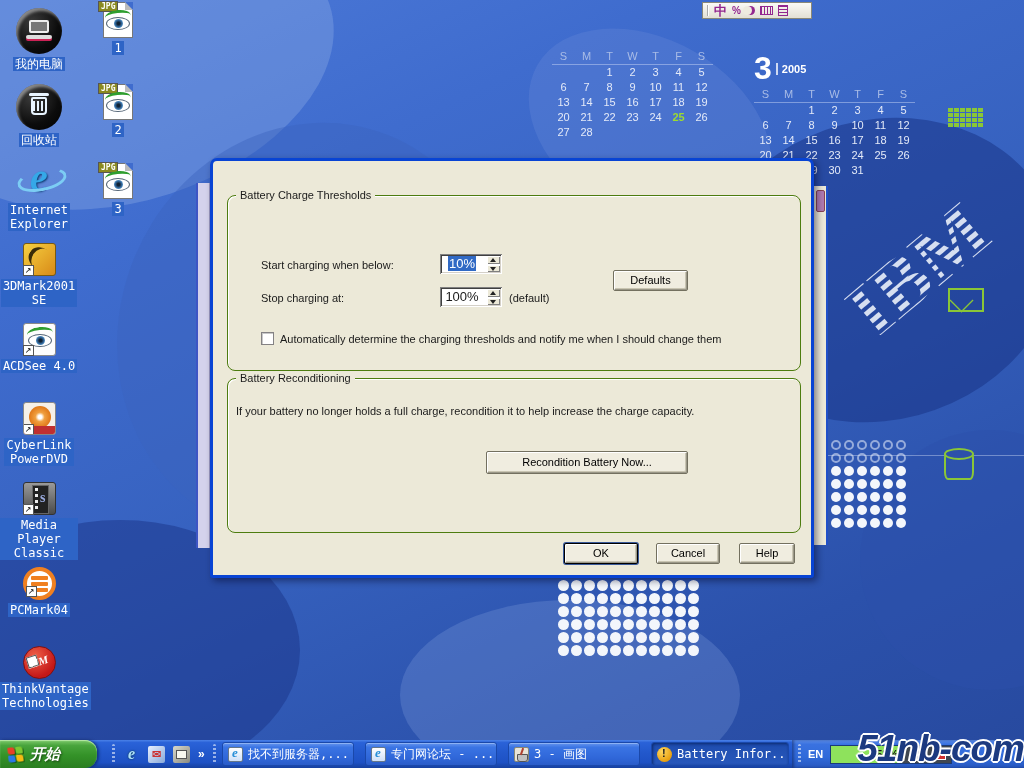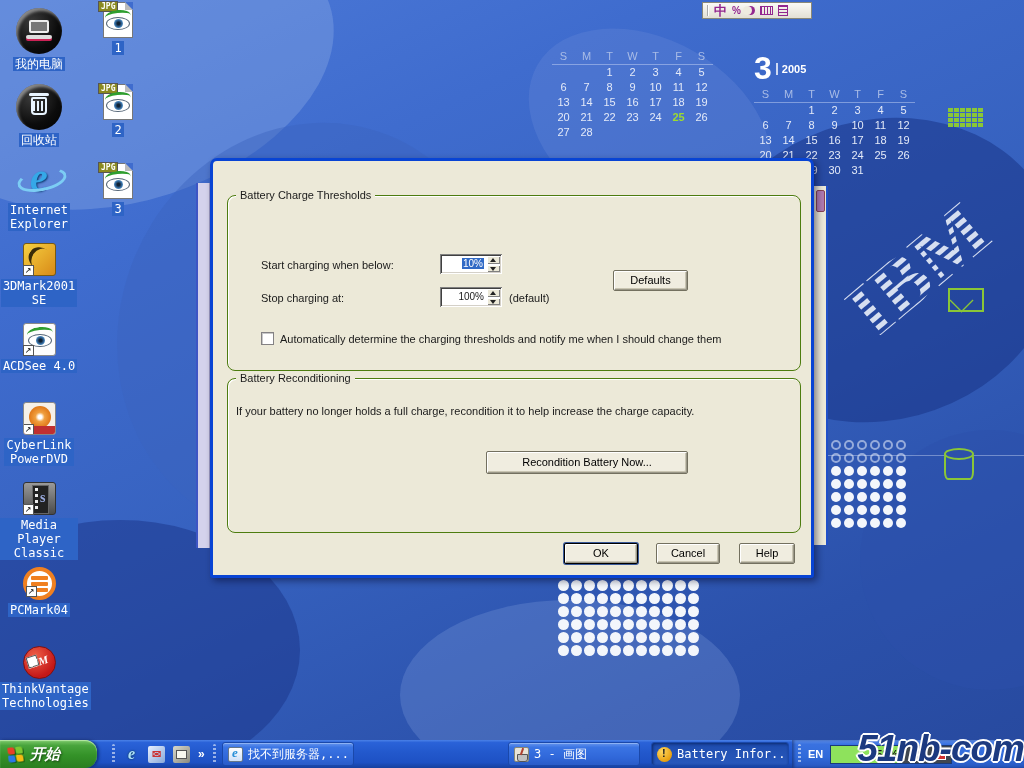--- a/index.html
+++ b/index.html
@@ -102,21 +102,21 @@
   .titletext { color:#fff; font:bold 13px "DejaVu Sans Mono", monospace; letter-spacing:2px; flex:1; text-shadow:1px 1px 1px #00217a; }
   .xbtn { width:18px; height:17px; border-radius:3px; border:1px solid #f0f0f0;
     background:radial-gradient(circle at 35% 30%, #f0a090, #d8604a 45%, #bc2c18 100%);
     color:#fff; font:bold 11px "Liberation Sans",sans-serif; line-height:15px; text-align:center; cursor:pointer; }
   .client { position:absolute; left:2px; right:2px; top:22px; bottom:2px; background:#ece9d8; font-size:11px; color:#1a1a1a; }
   .groupbox { position:absolute; border:1px solid #4d7c0f; border-radius:8px; box-shadow:inset 1px 1px 0 #fff; }
   .grouplabel { position:absolute; top:-7px; left:8px; background:#ece9d8; padding:0 4px; font-size:11px; }
   .desc { position:absolute; left:8px; font-size:11px; }
   .fieldlabel { position:absolute; font-size:11px; }
   .spin { position:absolute; width:62px; height:20px; background:#fff; box-shadow:inset 1px 1px 0 #808080, inset -1px -1px 0 #fff, inset 2px 2px 0 #404040, inset -2px -2px 0 #d4d0c8; display:flex; }
-  .spin .val { flex:1; text-align:right; font-size:10px; line-height:18px; padding:1px 3px 0 0; }
+  .spin .val { flex:1; text-align:center; font-size:13px; line-height:18px; padding:1px 3px 0 0; }
   .spin .val.sel span { background:#316ac5; color:#fff; padding:0 1px; }
   .spin .btns { width:13px; margin:2px 2px 2px 0; display:flex; flex-direction:column; gap:1px; }
   .spin .sbtn { flex:1; background:#ece9d8; box-shadow:inset 1px 1px 0 #fff, inset -1px -1px 0 #808080; position:relative; cursor:pointer; }
   .spin .sbtn i { position:absolute; left:3px; width:0; height:0; border-left:3px solid transparent; border-right:3px solid transparent; }
   .spin .up i { top:2px; border-bottom:4px solid #222; }
   .spin .dn i { top:2px; border-top:4px solid #222; }
   .btn { position:absolute; height:21px; background:#f0ede0; border:1px solid #73705f;
     box-shadow:inset 1px 1px 0 #fff, inset -1px -1px 0 #9a9788, inset -2px -2px 0 #c9c5b2;
     font-size:11px; text-align:center; line-height:19px; color:#000; cursor:pointer; border-radius:2px; }
   .btn.default { border:1px solid #000; box-shadow:0 0 0 1px #3a5a9a, inset 1px 1px 0 #fff, inset -1px -1px 0 #9a9788, inset -2px -2px 0 #c9c5b2; }
@@ -606,20 +606,24 @@
       <span class="qlicon msn">✉</span>
       <span class="qlicon deskt"></span>
       <span class="chev">»</span>
       <span class="tgrip"></span>
     </div>
 
     <div class="taskbtn" style="left:222px;">
       <span class="tbicon page"></span>
       <span>找不到服务器,...</span>
     </div>
+    <div class="taskbtn" style="left:365px;">
+      <span class="tbicon page"></span>
+      <span>专门网论坛 - ...</span>
+    </div>
     <div class="taskbtn" style="left:508px;">
       <span class="tbicon paint"></span>
       <span>3 - 画图</span>
     </div>
     <div class="taskbtn active" style="left:651px; width:138px;">
       <span class="tbicon batt"></span>
       <span>Battery Infor...</span>
     </div>
 
     <div class="tray">

